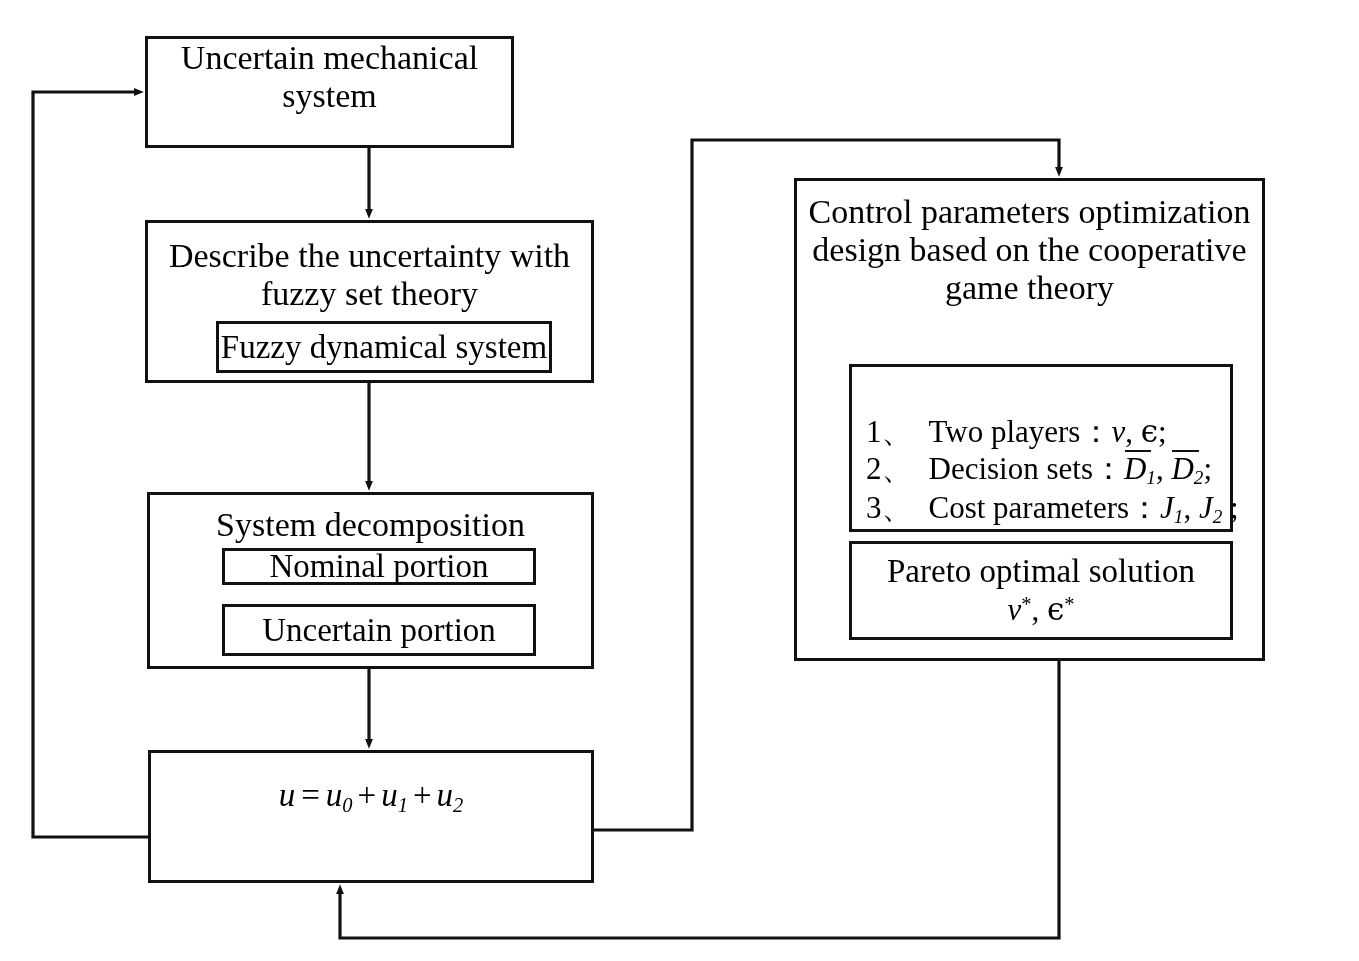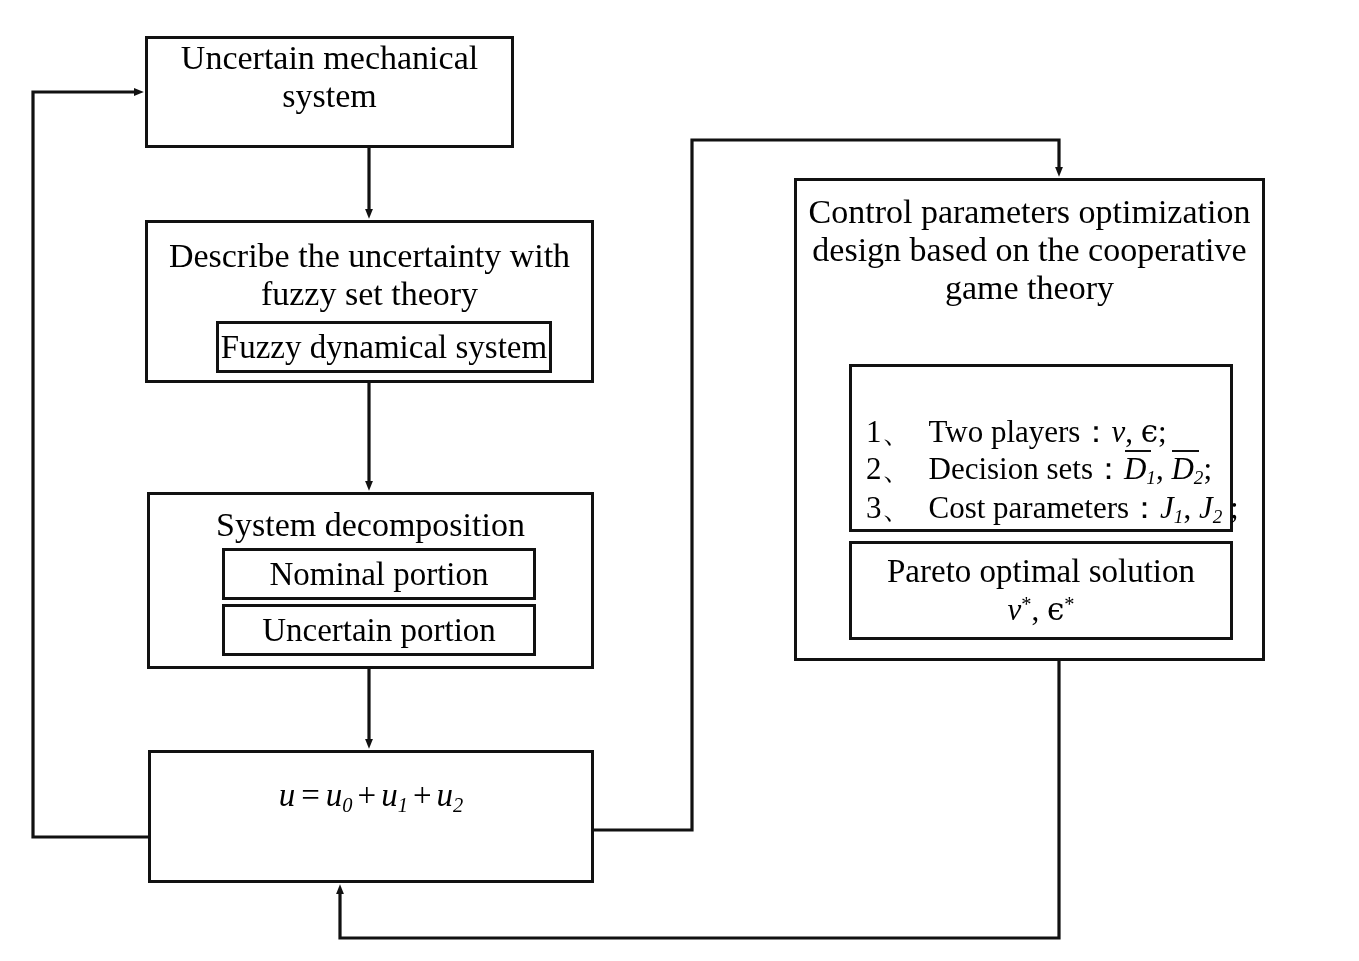--- a/index.html
+++ b/index.html
@@ -34,21 +34,21 @@
   .f33{font-size:33px;}
   .lines{position:absolute;left:0;top:0;width:1359px;height:961px;pointer-events:none;}
 
   
   #box-uncertain-system{left:145px;top:36px;width:369px;height:112px;}
   #box-describe-uncertainty{left:145px;top:220px;width:449px;height:163px;justify-content:flex-start;padding-top:14px;}
   #box-system-decomposition{left:147px;top:492px;width:447px;height:177px;justify-content:flex-start;padding-top:11px;}
   #box-adaptive-robust-control{left:148px;top:750px;width:446px;height:133px;justify-content:flex-start;padding-top:14px;}
 
   #inner-fuzzy-dynamical-system{left:216px;top:321px;width:336px;height:52px;}
-  #inner-nominal-portion{left:222px;top:548px;width:314px;height:52px;}
+  #inner-nominal-portion{left:222px;top:548px;width:314px;height:37px;}
   #inner-uncertain-portion{left:222px;top:604px;width:314px;height:52px;}
 
   
   #box-control-parameters{left:794px;top:178px;width:471px;height:483px;justify-content:flex-start;padding-top:12px;}
   #inner-game-setup{left:849px;top:330px;width:384px;height:168px;align-items:flex-end;justify-content:flex-start;padding:10px 0 0 14px;margin-top:34px;}
   #inner-pareto{left:849px;top:541px;width:384px;height:99px;flex-direction:column;align-items:center;justify-content:center;}
 
   .setup-line{font-size:31px;line-height:1.18;white-space:nowrap;text-align:left;}
   .gap{display:inline-block;width:16px;}
   .sym{font-style:italic;}

